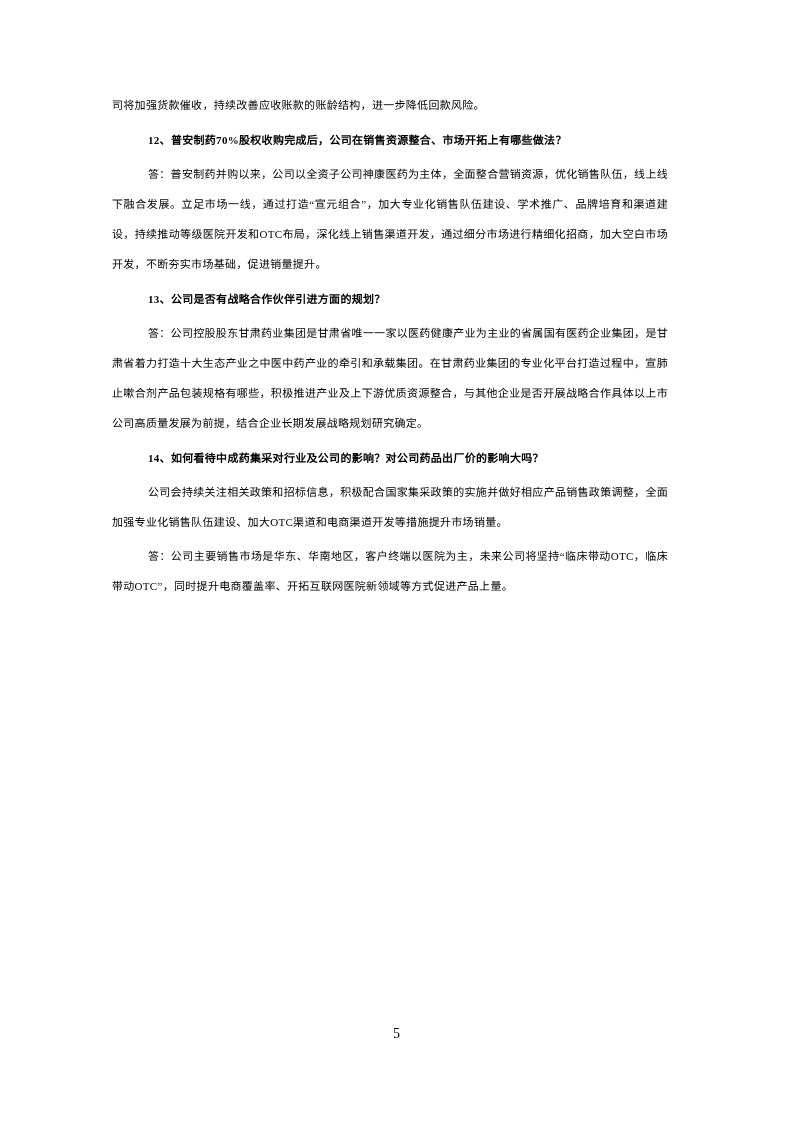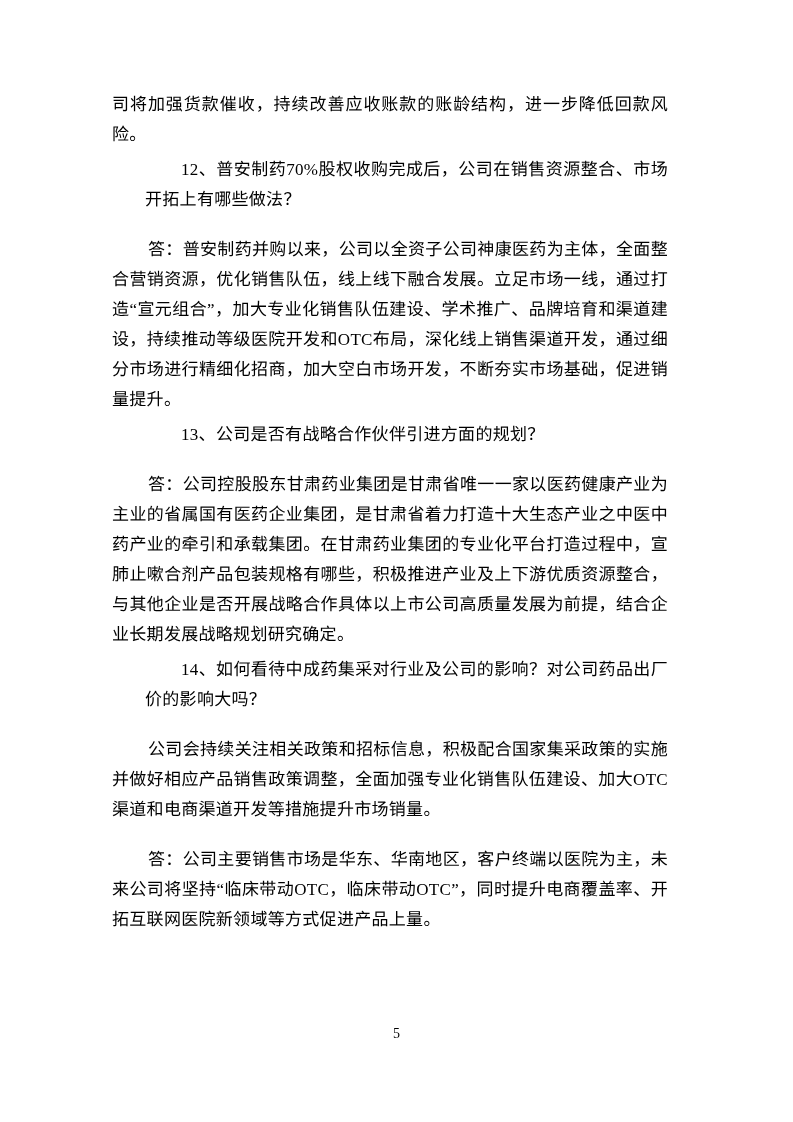--- a/index.html
+++ b/index.html
@@ -17,36 +17,35 @@
     color: #000000;
   }
   .doc-content {
     position: absolute;
     left: 112px;
     top: 90px;
     width: 556px;
   }
   .para {
     margin: 0;
-    font-size: 17px;
+    font-size: 11px;
     line-height: 30px;
     text-align: justify;
     text-indent: 36px;
     letter-spacing: 0.3px;
   }
   .para + .para {
-    margin-top: 20px;
+    margin-top: 4px;
   }
   .para.continuation {
     text-indent: 0;
   }
   .para.question {
-    font-weight: normal;
+    font-weight: bold;
     margin-top: 5px;
-    margin-left: 33px;
   }
   .page-footer {
     position: absolute;
     left: 0;
     top: 1024px;
     width: 100%;
     text-align: center;
     font-size: 14px;
     line-height: 20px;
     font-family: "Liberation Serif", "DejaVu Serif", serif;

